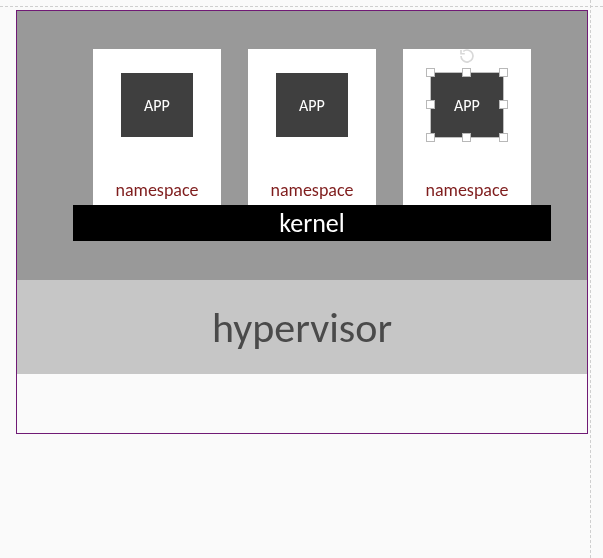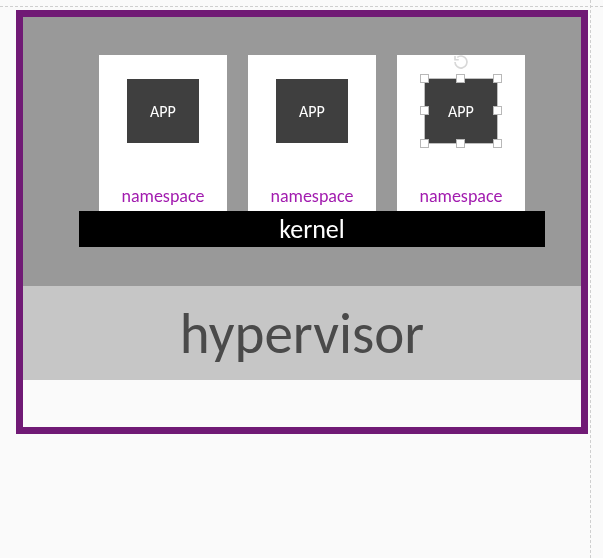--- a/index.html
+++ b/index.html
@@ -8,21 +8,21 @@
       background: #fafafa;
       width: 603px;
       height: 558px;
       position: relative;
       padding: 10px 16px 16px 16px;
     }
     .diagram {
       position: relative;
       width: 572px;
       height: 424px;
-      border: 7px solid #701a75;
+      border: 1px solid #701a75;
     }
     .vm-layer {
       position: absolute;
       top: 0; left: 0; right: 0;
       height: 269px;
       background: #999999;
     }
     .namespaces-row {
       position: absolute;
       top: 38px;
@@ -50,21 +50,21 @@
       align-items: center;
       justify-content: center;
       color: #ffffff;
       font-size: 16px;
       font-weight: 400;
       position: relative;
     }
     .ns-label {
       margin-top: 42px;
       font-size: 18px;
-      color: #a21caf;
+      color: #7f1d1d;
     }
     
     .handle {
       position: absolute;
       width: 9px;
       height: 9px;
       background: #ffffff;
       border: 1px solid #b8b8b8;
     }
     .h-nw { top: -5px; left: -5px; }
@@ -107,21 +107,21 @@
       color: #ffffff;
     }
     .hypervisor-layer {
       position: absolute;
       top: 269px; left: 0; right: 0;
       height: 94px;
       background: #c6c6c6;
       display: flex;
       align-items: center;
       justify-content: center;
-      font-size: 57px;
+      font-size: 42px;
       color: #4a4a4a;
     }
     .hardware-layer {
       position: absolute;
       top: 363px; left: 0; right: 0; bottom: 0;
       background: #808080;
       display: flex;
       align-items: center;
       justify-content: center;
       font-size: 48px;

